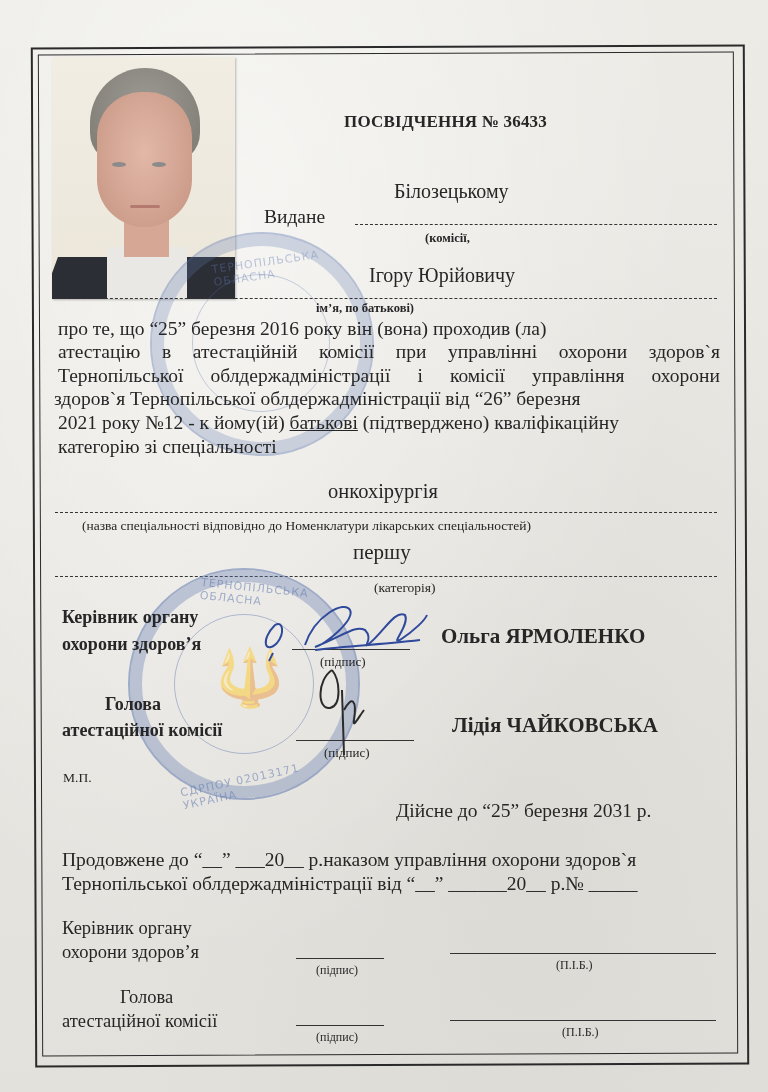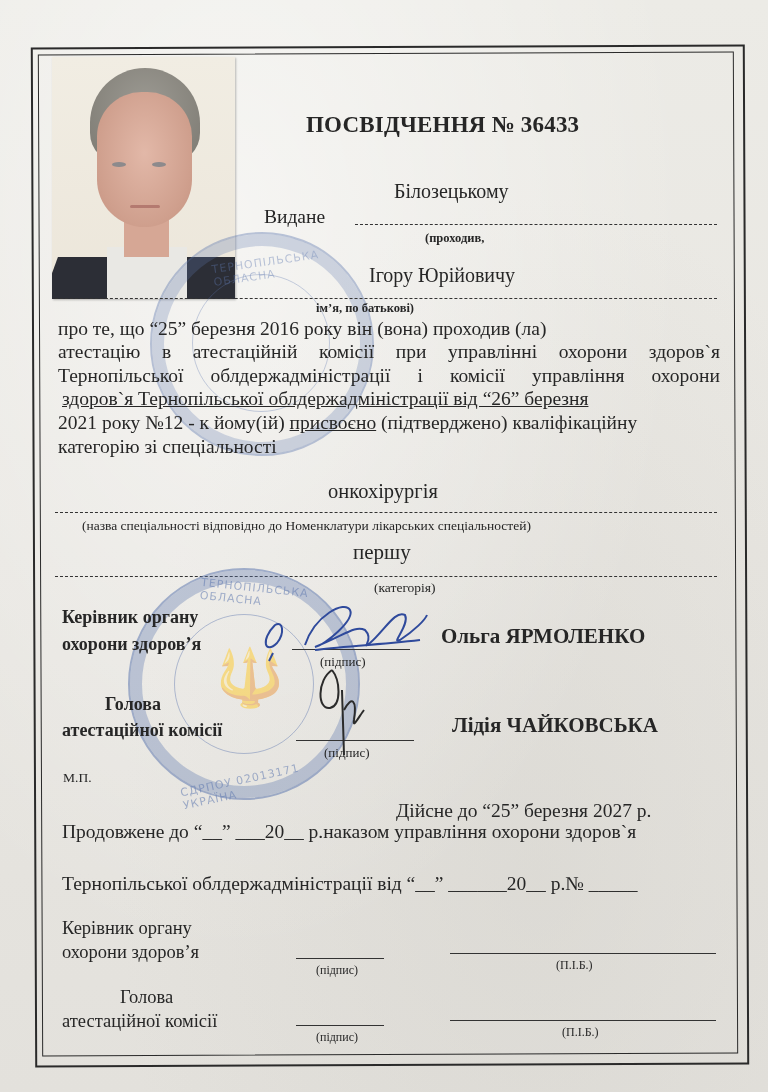--- a/index.html
+++ b/index.html
@@ -77,21 +77,21 @@
   }
   .stamp .trident {
     position: absolute; color: rgba(95,120,175,0.5); font-size: 56px;
     font-family: "DejaVu Sans", sans-serif;
   }
   .stamp .ring-text {
     position: absolute; font-family: "DejaVu Sans", sans-serif;
     font-size: 11px; color: rgba(95,120,175,0.55); letter-spacing: 1px;
   }
 
-  .title { font-weight: bold; font-size: 23px; letter-spacing: 0.2px; }
+  .title { font-weight: bold; font-size: 17px; letter-spacing: 0.2px; margin-left: 38px; }
   .body-text { font-size: 19.5px; }
   .small { font-size: 12.5px; }
   .dash {
     position: absolute; height: 0; border-top: 1.3px dashed #333;
   }
   .line {
     position: absolute; height: 0; border-top: 1.3px solid #333;
   }
   .bold { font-weight: bold; }
   .just {
@@ -127,33 +127,33 @@
   <div class="stamp" style="left:150px; top:232px; width:220px; height:220px; opacity:0.75;">
     <div class="inner" style="left:40px; top:40px; width:136px; height:136px;"></div>
     <div class="ring-text" style="left:60px; top:18px; transform:rotate(-8deg);">ТЕРНОПІЛЬСЬКА ОБЛАСНА</div>
   </div>
 
   <div class="abs title" style="left:306px; top:112px;">ПОСВІДЧЕННЯ № 36433</div>
 
   <div class="abs body-text" style="left:394px; top:180px; font-size:20px;">Білозецькому</div>
   <div class="abs body-text" style="left:264px; top:206px;">Видане</div>
   <div class="dash" style="left:355px; top:224px; width:362px;"></div>
-  <div class="abs small bold" style="left:425px; top:231px; font-weight:bold;">(проходив,</div>
+  <div class="abs small bold" style="left:425px; top:231px; font-weight:bold;">(комісії,</div>
 
   <div class="abs body-text" style="left:369px; top:264px; font-size:20px;">Ігору Юрійовичу</div>
   <div class="dash" style="left:55px; top:298px; width:662px;"></div>
   <div class="abs small bold" style="left:316px; top:301px;">ім’я,  по батькові)</div>
 
   <div class="abs body-text" style="left:58px; top:318px;">про те, що “25” березня 2016  року він (вона)   проходив (ла)</div>
   <div class="just" style="left:58px; top:341px; width:662px;">атестацію в атестаційній комісії при управлінні охорони здоров`я</div>
   <div class="just" style="left:58px; top:365px; width:662px;">Тернопільської облдержадміністрації і комісії управління охорони</div>
-  <div class="abs body-text" style="left:62px; top:388px;text-decoration:underline;">здоров`я Тернопільської облдержадміністрації від “26” березня</div>
+  <div class="abs body-text" style="left:54px; top:388px;">здоров`я Тернопільської облдержадміністрації від “26” березня</div>
   <div class="abs body-text" style="left:58px; top:412px;">
     <span>2021 року №12 - к йому(ій)</span>
-    <span class="u">присвоєно</span>
+    <span class="u">батькові</span>
     <span>(підтверджено) кваліфікаційну</span>
   </div>
   <div class="abs body-text" style="left:58px; top:436px;">категорію зі спеціальності</div>
 
   <div class="abs body-text" style="left:328px; top:480px; font-size:20.5px;">онкохірургія</div>
   <div class="dash" style="left:55px; top:512px; width:662px;"></div>
   <div class="abs" style="left:82px; top:518px; font-size:13.5px;">(назва спеціальності відповідно до Номенклатури лікарських спеціальностей)</div>
 
   <div class="abs body-text" style="left:353px; top:540px; font-size:21px;">першу</div>
   <div class="dash" style="left:55px; top:576px; width:662px;"></div>
@@ -186,23 +186,23 @@
   <div class="abs bold" style="left:452px; top:713px; font-size:21px;">Лідія ЧАЙКОВСЬКА</div>
 
   <svg class="sig" style="left:312px; top:660px; stroke:#2b2b2b;" width="70" height="110" viewBox="0 0 70 110">
     <path d="M20 10 C5 20 5 50 18 48 C30 45 28 20 20 10"></path>
     <path d="M30 30 L32 95"></path>
     <path d="M32 50 C40 35 45 40 42 60 C40 70 48 55 52 50"></path>
   </svg>
 
   <div class="abs" style="left:63px; top:770px; font-size:13.5px;">М.П.</div>
 
-  <div class="abs body-text" style="left:396px; top:800px;">Дійсне до  “25” березня 2027 р.</div>
-
-  <div class="abs body-text" style="left:62px; top:821px;">Продовжене до “__” ___20__ р.наказом управління охорони здоров`я</div>
+  <div class="abs body-text" style="left:396px; top:800px;">Дійсне до  “25” березня 2031 р.</div>
+
+  <div class="abs body-text" style="left:62px; top:849px;">Продовжене до “__” ___20__ р.наказом управління охорони здоров`я</div>
   <div class="abs body-text" style="left:62px; top:873px;">Тернопільської облдержадміністрації від “__” ______20__  р.№ _____</div>
 
   <div class="abs body-text" style="left:62px; top:918px; font-size:18.5px;">Керівник органу</div>
   <div class="abs body-text" style="left:62px; top:942px; font-size:18.5px;">охорони здоров’я</div>
   <div class="line" style="left:296px; top:958px; width:88px;"></div>
   <div class="abs" style="left:316px; top:963px; font-size:12px;">(підпис)</div>
   <div class="line" style="left:450px; top:953px; width:266px;"></div>
   <div class="abs" style="left:556px; top:958px; font-size:12px;">(П.І.Б.)</div>
 
   <div class="abs body-text" style="left:120px; top:987px; font-size:18.5px;">Голова</div>

